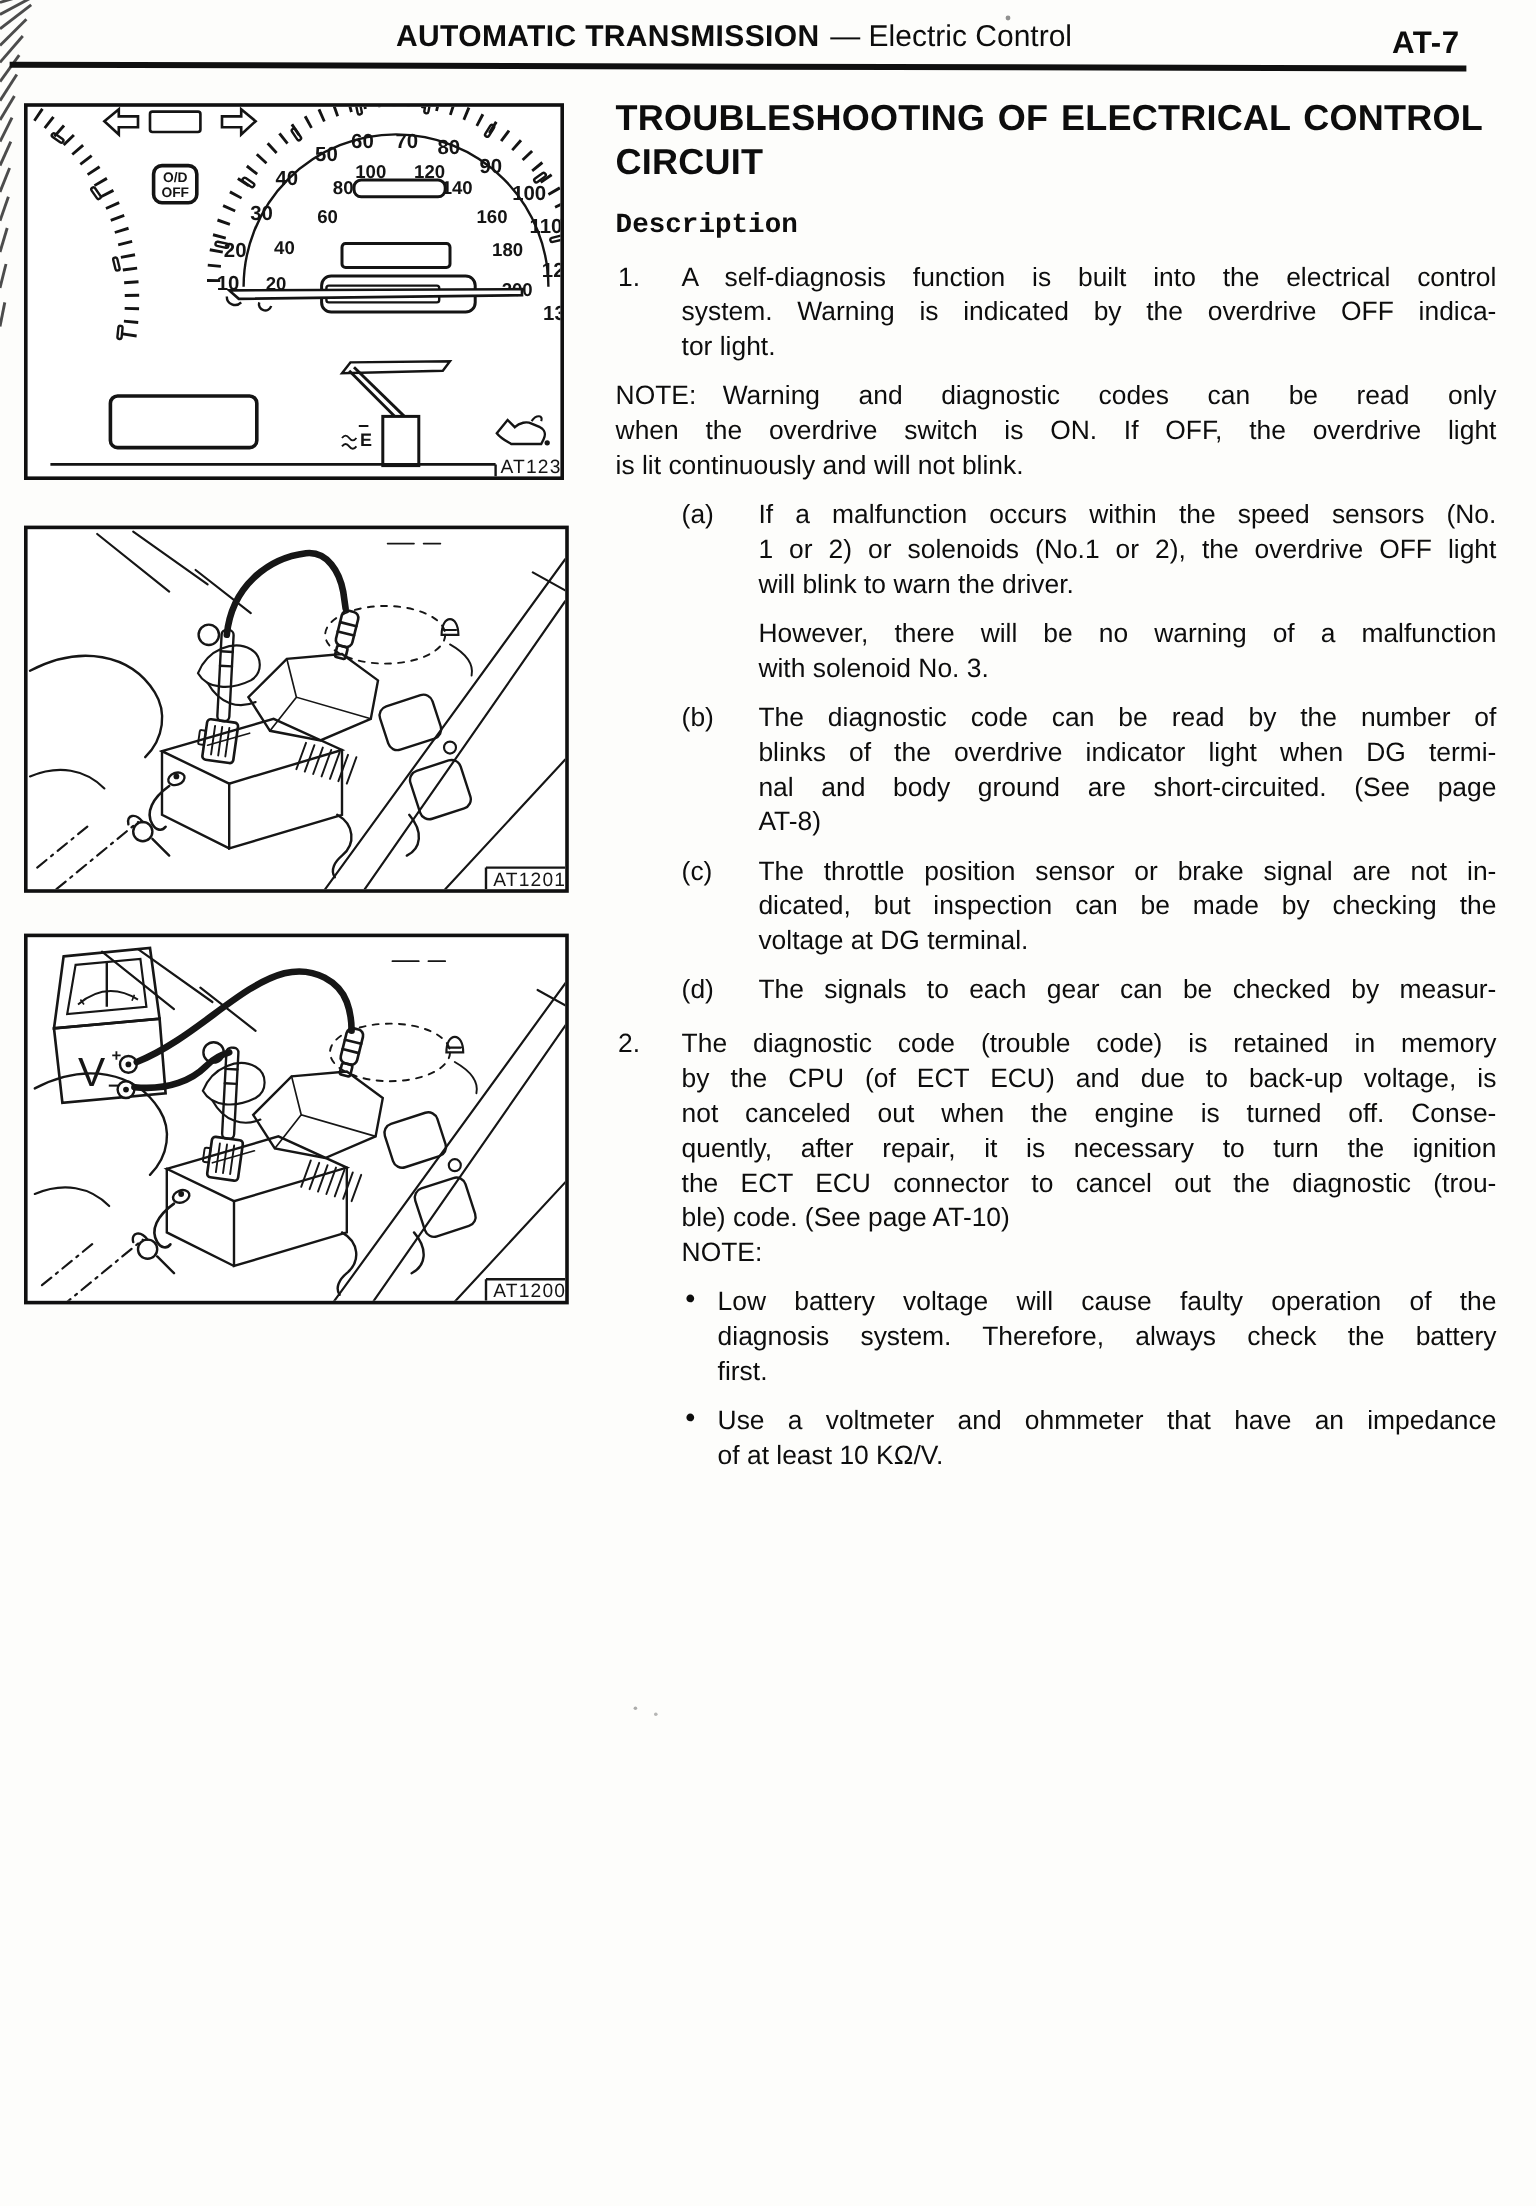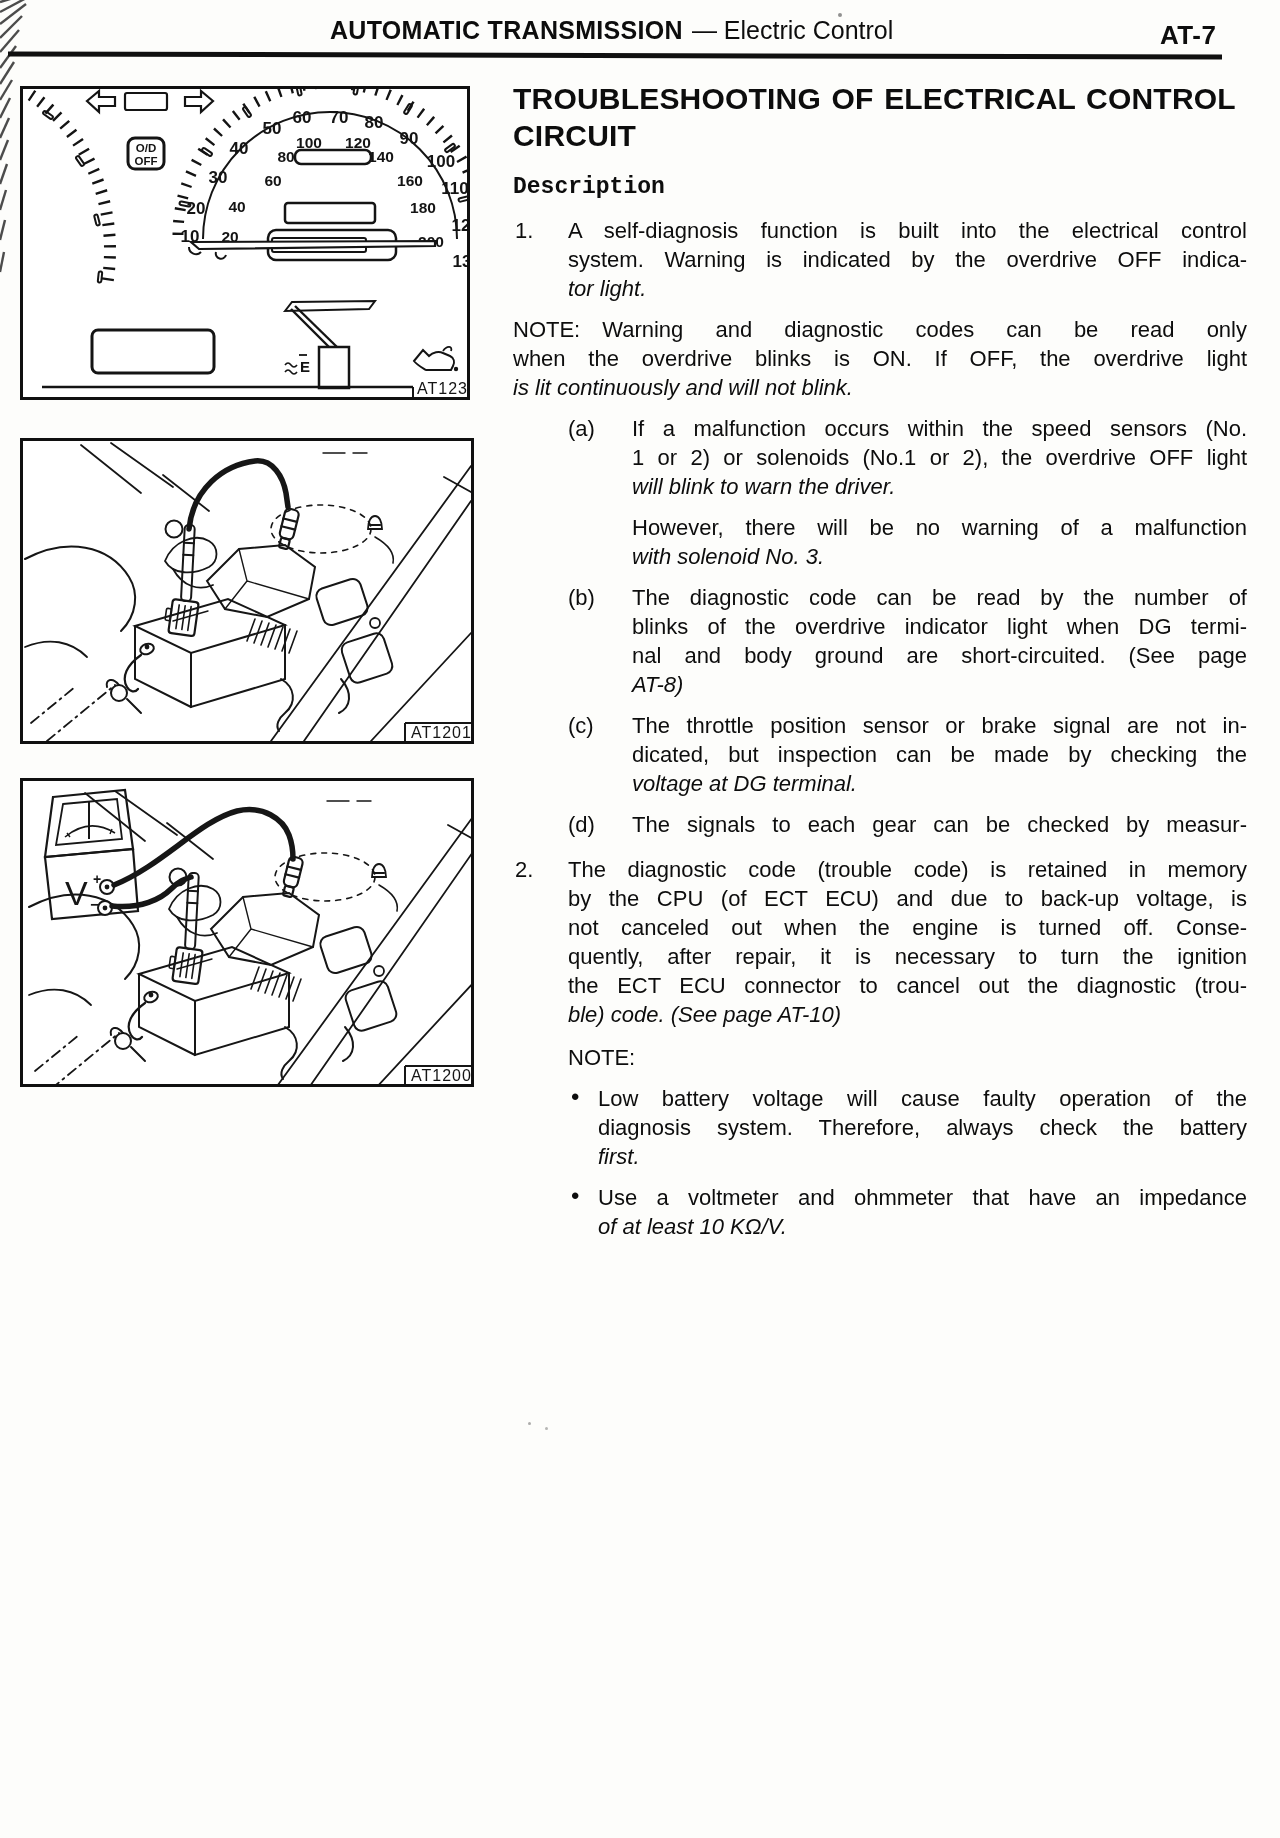--- a/index.html
+++ b/index.html
@@ -17,28 +17,28 @@
   .hdr-rule{position:absolute;top:53px;left:8px;width:1214px;height:5px;background:#101010;transform:rotate(.15deg);}
   
   .fig{position:absolute;left:20px;background:#fff;border:3px solid #101010;}
   .fig svg{display:block;}
   
   .col{position:absolute;left:513px;top:80px;width:734px;}
   .title{font-size:30px;line-height:37px;font-weight:700;letter-spacing:.2px;word-spacing:2px;}
   .desc{margin-top:20px;font-size:23px;font-weight:700;font-family:Liberation Mono, monospace;}
   .body-text{font-size:22px;line-height:29px;}
   .ln{text-align:justify;text-align-last:justify;}
-  .ln.last{text-align:left;text-align-last:left;font-style:italic;}
+  .ln.last{text-align:left;text-align-last:left;}
   .item{position:relative;padding-left:55px;margin-top:16px;}
   .item .num{position:absolute;left:2px;top:0;}
   .note{margin-top:12px;}
   .sub{position:relative;margin-left:55px;padding-left:64px;margin-top:12px;}
   .sub .lbl{position:absolute;left:0;top:0;}
   .subp{margin-left:119px;margin-top:12px;}
-  .note-h{margin-left:55px;margin-top:14px;}
+  .note-h{margin-left:55px;margin-top:0;}
   .bul{position:relative;margin-left:55px;padding-left:30px;margin-top:12px;}
   .bul .dot{position:absolute;left:3px;top:-2px;font-size:24px;}
   
   .speck{position:absolute;background:#4a4a4a;border-radius:50%;}
 </style>
 </head>
 <body>
 
 <svg class="abs" style="left:0;top:0" width="70" height="300">
   <g stroke="#2e2e2e" stroke-width="2.4" opacity=".85">
@@ -305,21 +305,21 @@
       <span class="num">1.</span>
       <div>
           <div class="ln">A self-diagnosis function is built into the electrical control</div>
           <div class="ln">system. Warning is indicated by the overdrive OFF indica-</div>
           <div class="ln last">tor light.</div>
         </div>
     </div>
 
     <div class="note">
         <div class="ln">NOTE: Warning and diagnostic codes can be read only</div>
-        <div class="ln">when the overdrive blinks is ON. If OFF, the overdrive light</div>
+        <div class="ln">when the overdrive switch is ON. If OFF, the overdrive light</div>
         <div class="ln last">is lit continuously and will not blink.</div>
       </div>
 
     <div class="sub">
       <span class="lbl">(a)</span>
       <div>
           <div class="ln">If a malfunction occurs within the speed sensors (No.</div>
           <div class="ln">1 or 2) or solenoids (No.1 or 2), the overdrive OFF light</div>
           <div class="ln last">will blink to warn the driver.</div>
         </div>

